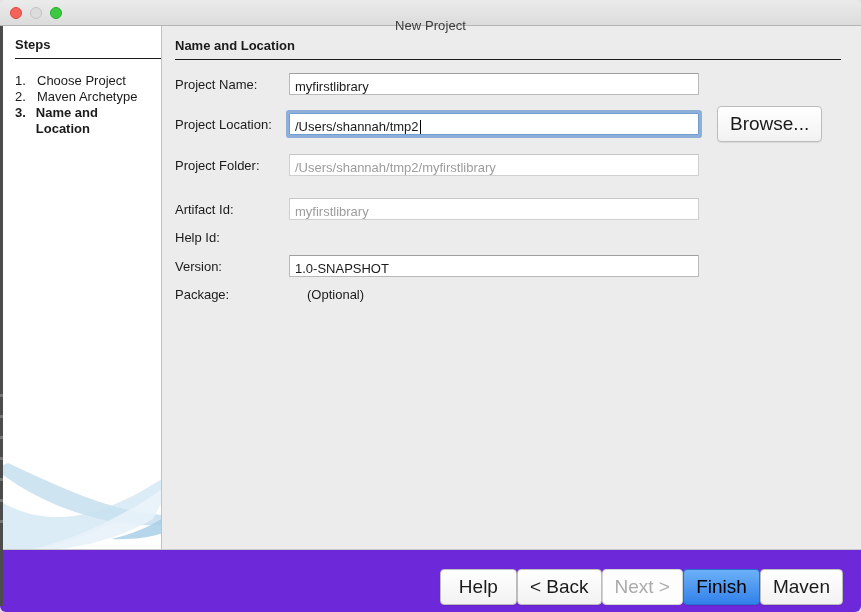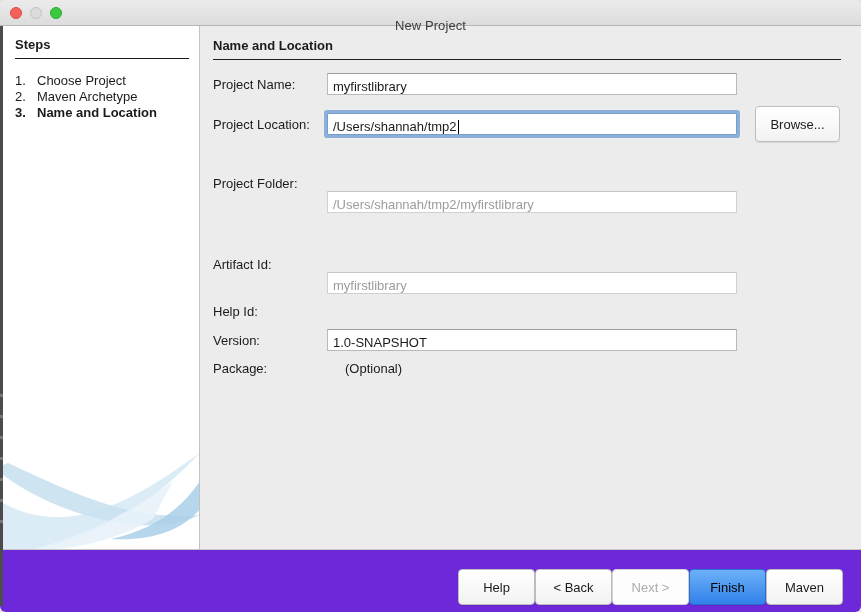--- a/index.html
+++ b/index.html
@@ -39,21 +39,21 @@
   .edge-strip::after {
     content:""; position:absolute; left:0; bottom:70px; width:3px; height:160px;
     background:repeating-linear-gradient(#4c4c4c 0 18px, #8a8a8a 18px 21px);
     opacity:.7;
   }
 
   .content { position:absolute; left:3px; right:0; top:26px; height:523px; display:flex; }
 
   
   .sidebar {
-    position:relative; width:197px; background:#ffffff;
+    position:relative; width:159px; background:#ffffff;
     border-right:1px solid #c2c2c2; overflow:hidden;
     padding:11px 12px 0 12px;
   }
   .steps-heading {
     font-weight:bold; padding-bottom:6px; border-bottom:1px solid #1a1a1a;
     width:174px;
   }
   .steps-list { margin-top:14px; }
   .step { display:flex; line-height:16px; }
   .step .num { width:22px; }
@@ -72,30 +72,30 @@
   .field {
     width:410px; height:22px; flex:none;
     background:#ffffff; border:1px solid #b9b9b9; border-top-color:#9f9f9f;
     border-radius:1px; display:flex; align-items:flex-end; padding:0 5px;
     overflow:hidden; white-space:nowrap;
   }
   .field.focused {
     border:1px solid #6f9fd0;
     box-shadow:0 0 0 3px rgba(124,165,213,0.85);
   }
-  .field.disabled { border-color:#d0d0d0; border-top-color:#c6c6c6; color:#9c9c9c;margin-top:37px; }
+  .field.disabled { border-color:#d0d0d0; border-top-color:#c6c6c6; color:#9c9c9c; }
   .caret { display:inline-block; width:1px; height:14px; background:#000; margin-left:1px; }
   .suffix { margin-left:18px; color:#1b1b1b; }
 
   .btn {
     height:22px; min-width:85px; padding:17px 12px;
     background:linear-gradient(#ffffff,#f2f2f2);
     border:1px solid #bdbdbd; border-radius:4px;
     box-shadow:0 1px 1px rgba(0,0,0,0.08);
-    font-family:inherit; font-size:13px; color:#1b1b1b;
+    font-family:inherit; font-size:19px; color:#1b1b1b;
     display:inline-flex; align-items:center; justify-content:center;
   }
   .browse-btn { margin-left:18px; }
 
   
   .separator { position:absolute; left:0; right:0; top:549px; height:1px; background:#c7c7c7; }
   .footer {
     position:absolute; left:0; right:0; top:550px; height:62px;
     display:flex; justify-content:flex-end; align-items:center;
     padding:12px 18px 0 0; background:#6d28d9;

